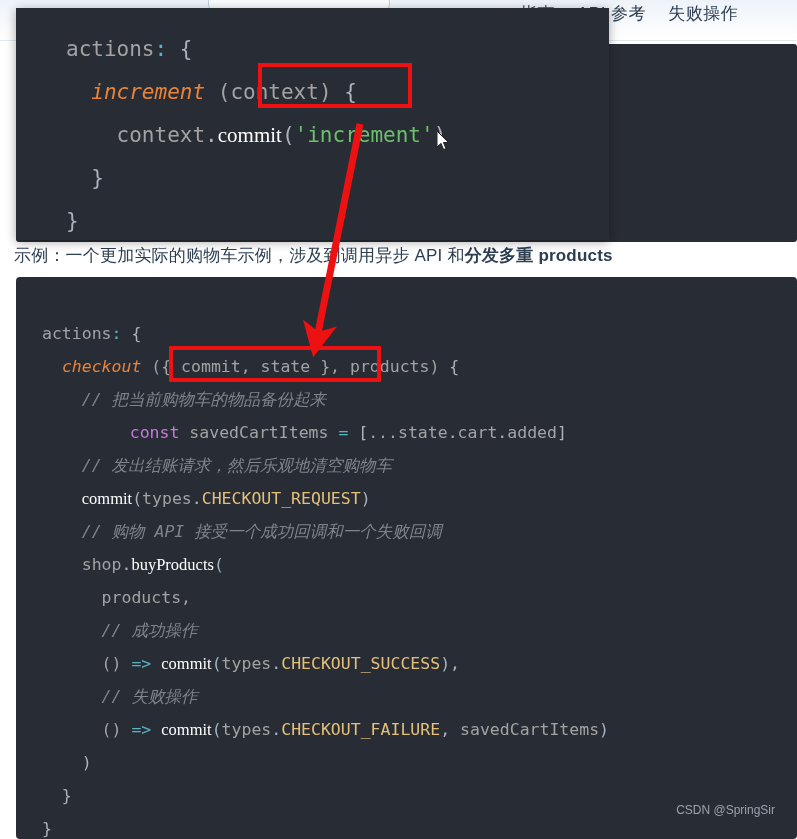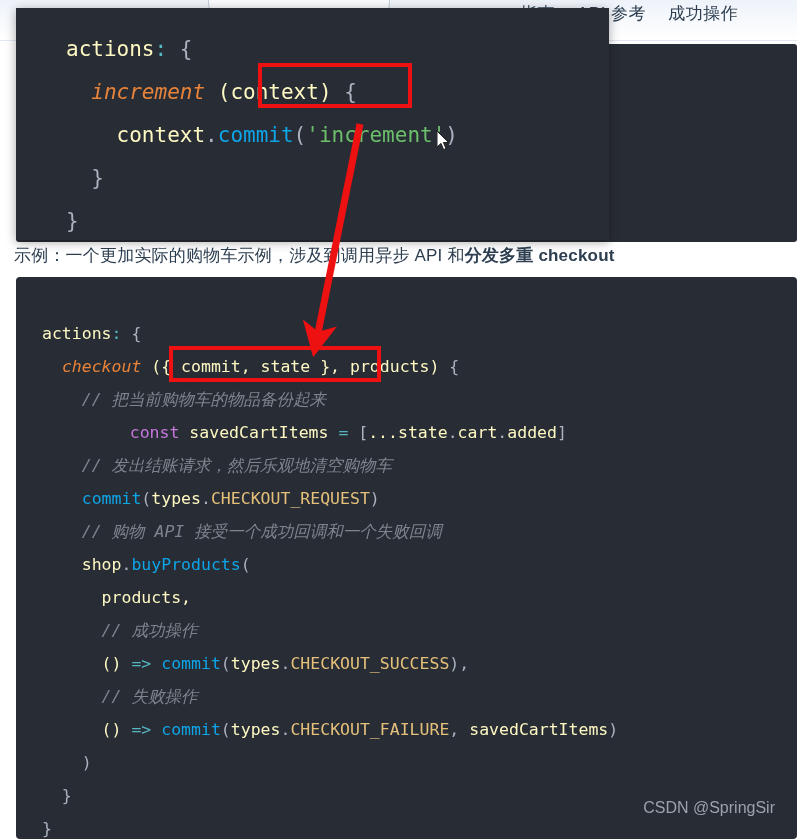--- a/index.html
+++ b/index.html
@@ -94,21 +94,21 @@
     font-family: "DejaVu Sans Mono", monospace;
     font-size: 16.5px;
     line-height: 33px;
     white-space: pre;
     color: #e6e6e6;
   }
   .watermark {
     position: absolute;
     right: 22px;
     bottom: 22px;
-    font-size: 16px;
+    font-size: 12px;
     color: #9aa3ad;
     font-family: "Liberation Sans", sans-serif;
   }
 
   
   .overlay-panel {
     position: absolute;
     left: 16px;
     top: 8px;
     width: 593px;
@@ -123,24 +123,24 @@
     top: 20px;
     font-family: "DejaVu Sans Mono", monospace;
     font-size: 21px;
     line-height: 43px;
     white-space: pre;
     color: #e6e6e6;
   }
 
   
   .t-plain  { color: #e6e6e6; }
-  .t-white  { color: #fef9c3; }
+  .t-white  { color: #a3a3a3; }
   .t-punct  { color: #abb2bf; }
   .t-key    { color: #c678dd; margin-left: 48px; }
-  .t-fn     { color: #0ea5e9; }
+  .t-fn     { color: #ffffff; font-family: Liberation Serif, serif; }
   .t-fn2    { color: #e8833a; font-style: italic; }
   .t-colon  { color: #56b6c2; }
   .t-str    { color: #6cc06c; }
   .t-const  { color: #e5c07b; }
   .t-comment{ color: #7f848e; font-style: italic; }
   .t-arrow  { color: #56b6c2; }
 
   
   .red-box {
     position: absolute;
@@ -167,28 +167,28 @@
 </head>
 <body>
 
 <div class="page">
 
   <div class="page-header">
     <div class="search-pill"></div>
     <div class="nav-links">
       <span class="nav-link faded">指南</span>
       <span class="nav-link">API 参考</span>
-      <span class="nav-link">成功操作</span>
+      <span class="nav-link">失败操作</span>
     </div>
   </div>
 
   <div class="bg-code-block"></div>
 
   <div class="bg-text-line">
-    <span>示例：一个更加实际的购物车示例，涉及到调用异步 API 和<span class="strong">分发多重 checkout</span></span>
+    <span>示例：一个更加实际的购物车示例，涉及到调用异步 API 和<span class="strong">分发多重 products</span></span>
   </div>
 </div>
 
 <div class="code-block">
   <div class="code-body" id="main-code"><div><span class="t-white">actions</span><span class="t-colon">:</span><span class="t-punct"> {</span></div><div><span class="t-plain">  </span><span class="t-fn2">checkout</span><span class="t-plain"> </span><span class="t-white">({ commit, state }, products)</span><span class="t-punct"> {</span></div><div><span class="t-plain">    </span><span class="t-comment">// 把当前购物车的物品备份起来</span></div><div><span class="t-plain">    </span><span class="t-key">const</span><span class="t-white"> savedCartItems </span><span class="t-colon">=</span><span class="t-punct"> [</span><span class="t-white">...</span><span class="t-white">state</span><span class="t-punct">.</span><span class="t-white">cart</span><span class="t-punct">.</span><span class="t-white">added</span><span class="t-punct">]</span></div><div><span class="t-plain">    </span><span class="t-comment">// 发出结账请求，然后乐观地清空购物车</span></div><div><span class="t-plain">    </span><span class="t-fn">commit</span><span class="t-punct">(</span><span class="t-white">types</span><span class="t-punct">.</span><span class="t-const">CHECKOUT_REQUEST</span><span class="t-punct">)</span></div><div><span class="t-plain">    </span><span class="t-comment">// 购物 API 接受一个成功回调和一个失败回调</span></div><div><span class="t-plain">    </span><span class="t-white">shop</span><span class="t-punct">.</span><span class="t-fn">buyProducts</span><span class="t-punct">(</span></div><div><span class="t-plain">      </span><span class="t-white">products,</span></div><div><span class="t-plain">      </span><span class="t-comment">// 成功操作</span></div><div><span class="t-plain">      </span><span class="t-white">()</span><span class="t-plain"> </span><span class="t-arrow">=&gt;</span><span class="t-plain"> </span><span class="t-fn">commit</span><span class="t-punct">(</span><span class="t-white">types</span><span class="t-punct">.</span><span class="t-const">CHECKOUT_SUCCESS</span><span class="t-punct">),</span></div><div><span class="t-plain">      </span><span class="t-comment">// 失败操作</span></div><div><span class="t-plain">      </span><span class="t-white">()</span><span class="t-plain"> </span><span class="t-arrow">=&gt;</span><span class="t-plain"> </span><span class="t-fn">commit</span><span class="t-punct">(</span><span class="t-white">types</span><span class="t-punct">.</span><span class="t-const">CHECKOUT_FAILURE</span><span class="t-punct">, </span><span class="t-white">savedCartItems</span><span class="t-punct">)</span></div><div><span class="t-plain">    </span><span class="t-punct">)</span></div><div><span class="t-punct">  }</span></div><div><span class="t-punct">}</span></div></div>
   <div class="watermark">CSDN @SpringSir</div>
 </div>
 
 <div class="red-box" style="left:169px; top:346px; width:212px; height:36px;"></div>
 

